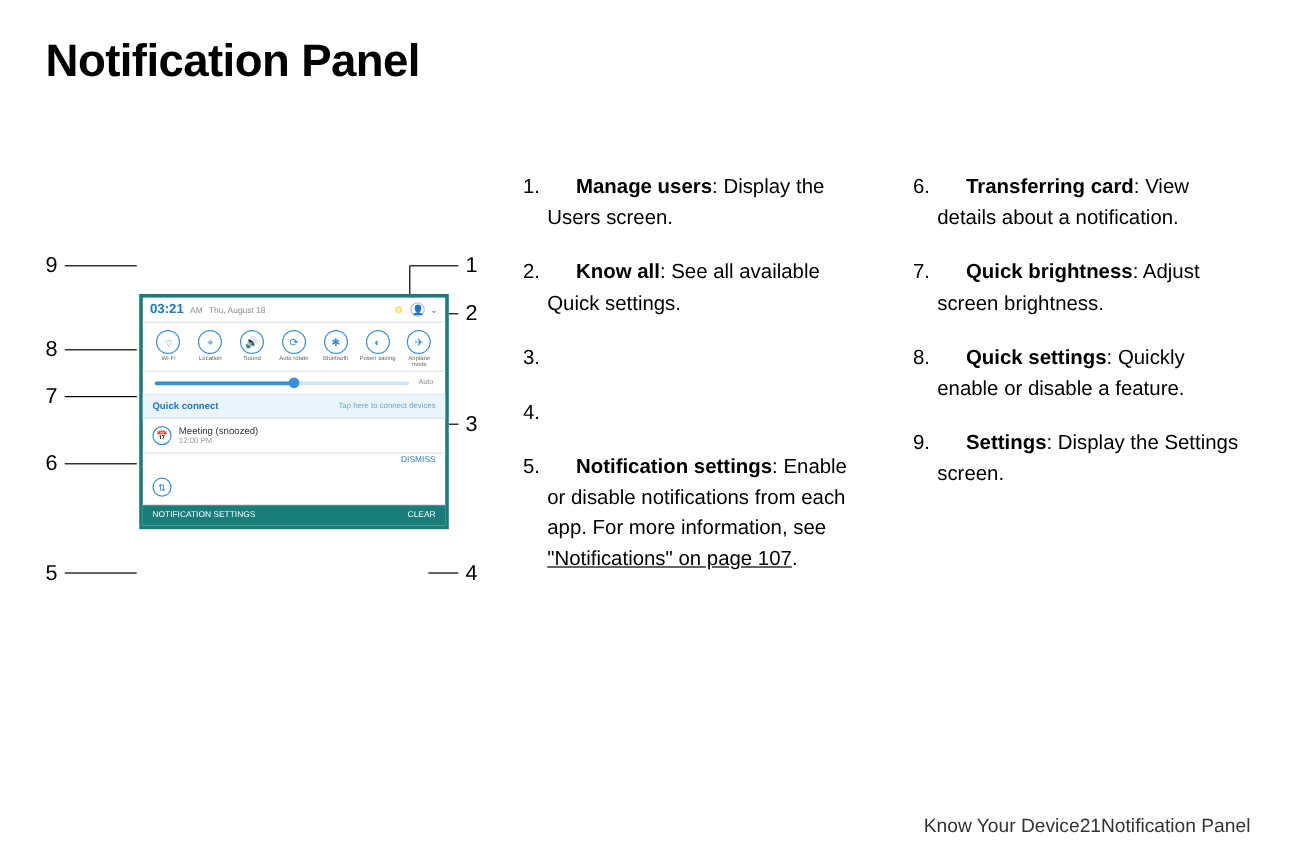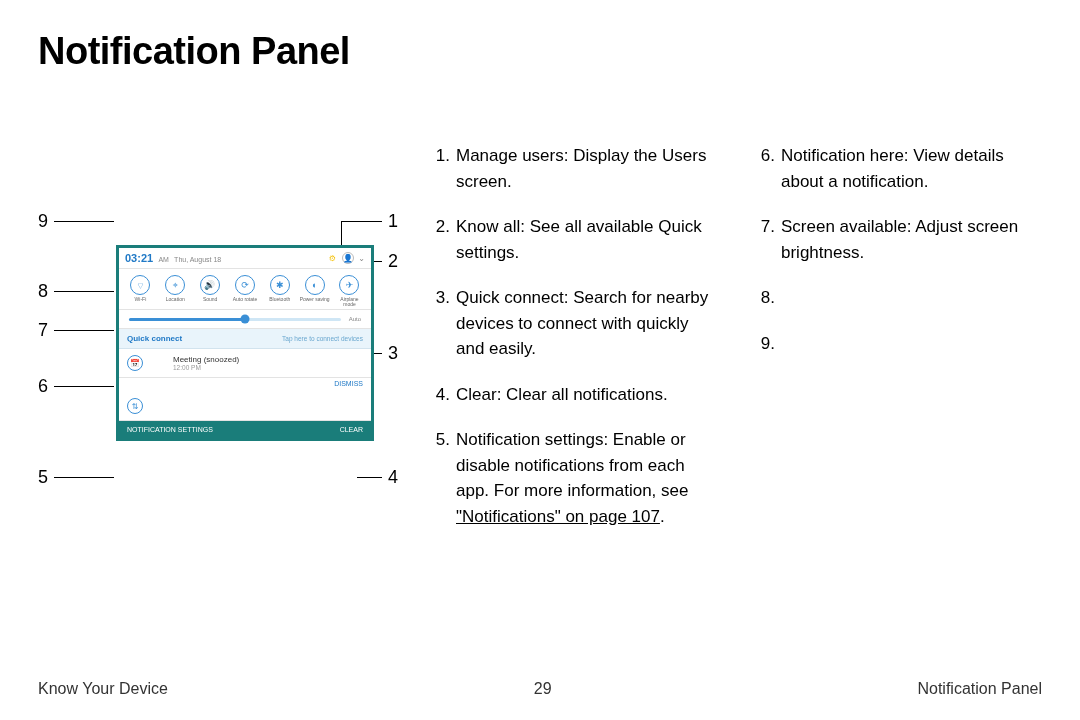--- a/index.html
+++ b/index.html
@@ -104,21 +104,21 @@
   .qc-hint { color: #6aa7cf; font-size: 6.5px; }
   .notif-card {
     padding: 6px 8px; border-bottom: 1px solid #e3e3e3;
     display: flex; align-items: flex-start; gap: 6px;
   }
   .notif-icon {
     width: 16px; height: 16px; border-radius: 50%; border: 1px solid #3a8fd6;
     display: flex; align-items: center; justify-content: center; font-size: 8px; color: #3a8fd6;
     flex-shrink: 0;
   }
-  .notif-body { flex: 1; margin-left: 24px; }
+  .notif-body { flex: 1; }
   .notif-title { font-size: 8px; color: #333; }
   .notif-sub { font-size: 6.5px; color: #999; }
   .notif-dismiss { text-align: right; color: #2079c6; font-size: 7px; padding: 2px 8px 5px 0; }
   .panel-footer {
     background: #1a7d7a; color: #fff;
     display: flex; justify-content: space-between;
     padding: 5px 8px; font-size: 7px;
   }
   
   .text-cols {
@@ -126,27 +126,27 @@
     display: flex;
     gap: 34px;
     font-size: 17px;
     line-height: 1.5;
   }
   .text-col { flex: 1; }
   ol.defs { list-style: none; }
   ol.defs li { display: flex; margin-bottom: 20px; }
   ol.defs .n { width: 24px; flex-shrink: 0; text-align: right; margin-right: 6px; }
   ol.defs .t { flex: 1; }
-  .b { font-weight: 400; }
+  .b { font-weight: 700; margin-left: 24px; }
   .link { text-decoration: underline; }
   
   .page-footer {
     position: absolute;
     left: 38px; right: 38px; bottom: 22px;
-    display: flex; justify-content: space-between;
+    display: flex; justify-content: flex-end;
     font-size: 16px; color: #333;
   }
 </style>
 </head>
 <body>
 
 <h1 class="page-title">Notification Panel</h1>
 
 <div class="content-row">
 
@@ -278,50 +278,50 @@
           <li>
             <span class="n">1.</span>
             <span class="t"><span class="b">Manage users</span>: Display the Users screen.</span>
           </li>
           <li>
             <span class="n">2.</span>
             <span class="t"><span class="b">Know all</span>: See all available Quick settings.</span>
           </li>
           <li>
             <span class="n">3.</span>
-            <span class="t"><span class="b">Quick connect</span>: Search for nearby devices to connect with quickly and easily.</span>
           </li>
           <li>
             <span class="n">4.</span>
-            <span class="t"><span class="b">Clear</span>: Clear all notifications.</span>
           </li>
           <li>
             <span class="n">5.</span>
             <span class="t"><span class="b">Notification settings</span>: Enable or disable notifications from each app. For more information, see <span class="link">"Notifications" on page 107</span>.</span>
           </li>
         </ol>
     </div>
     <div class="text-col">
       <ol class="defs" id="defs2">
           <li>
             <span class="n">6.</span>
-            <span class="t"><span class="b">Notification here</span>: View details about a notification.</span>
+            <span class="t"><span class="b">Transferring card</span>: View details about a notification.</span>
           </li>
           <li>
             <span class="n">7.</span>
-            <span class="t"><span class="b">Screen available</span>: Adjust screen brightness.</span>
+            <span class="t"><span class="b">Quick brightness</span>: Adjust screen brightness.</span>
           </li>
           <li>
             <span class="n">8.</span>
+            <span class="t"><span class="b">Quick settings</span>: Quickly enable or disable a feature.</span>
           </li>
           <li>
             <span class="n">9.</span>
+            <span class="t"><span class="b">Settings</span>: Display the Settings screen.</span>
           </li>
         </ol>
     </div>
   </div>
 </div>
 
 <div class="page-footer">
   <span>Know Your Device</span>
-  <span>29</span>
+  <span>21</span>
   <span>Notification Panel</span>
 </div>
 
 </body></html>

